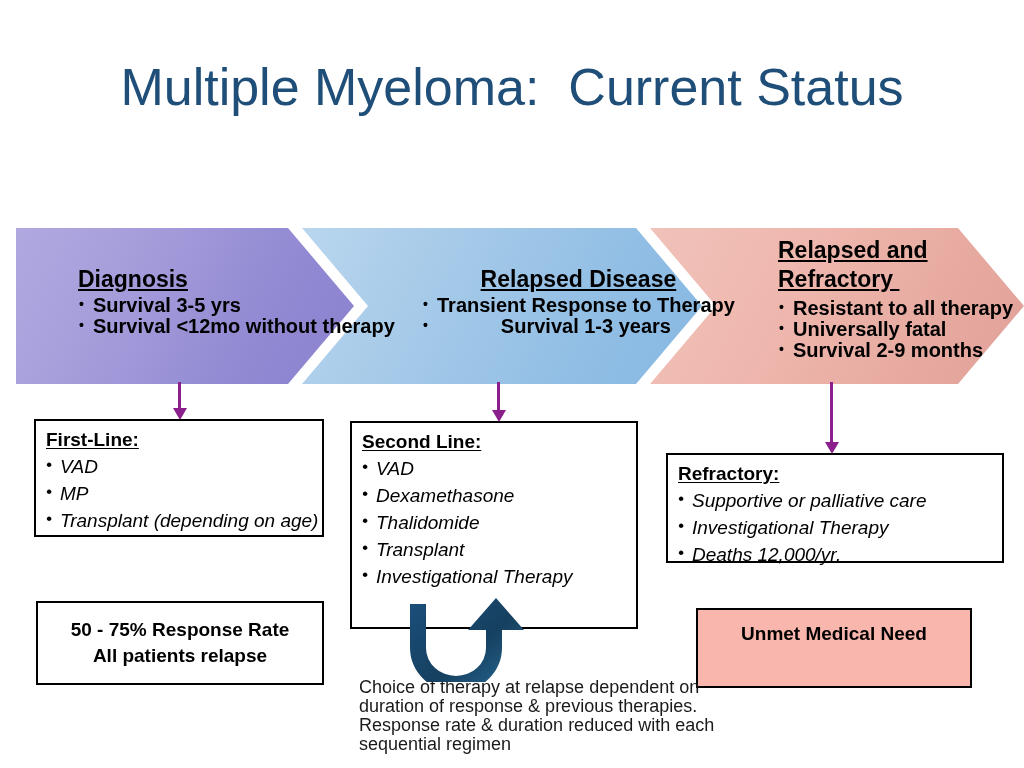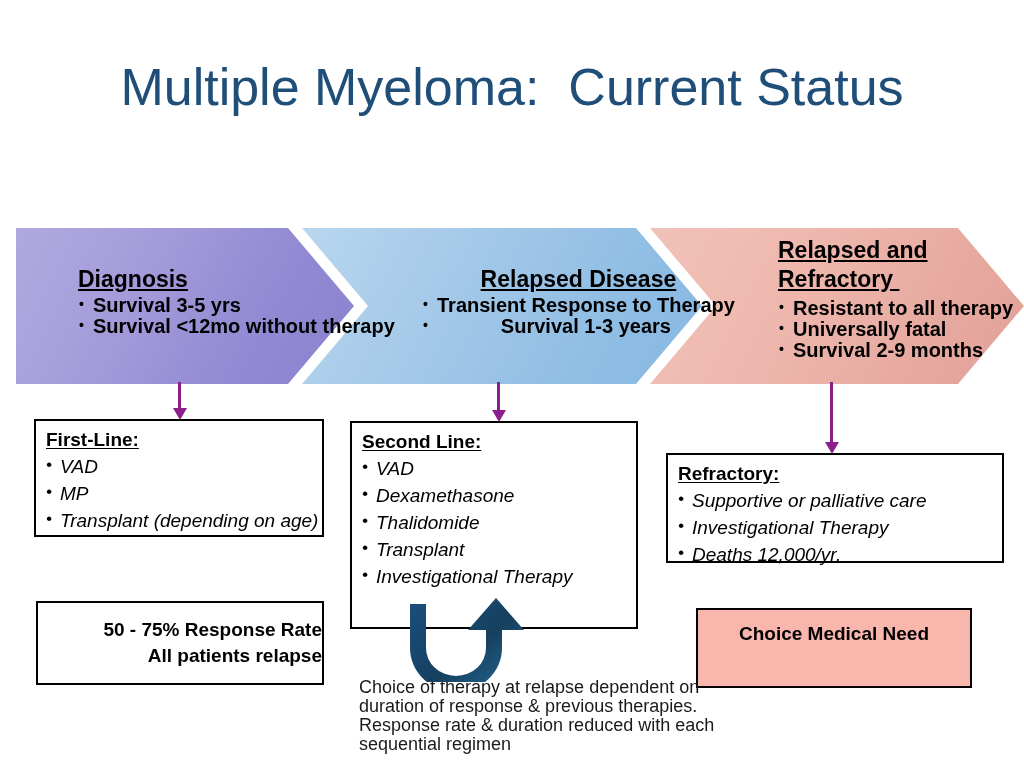--- a/index.html
+++ b/index.html
@@ -179,21 +179,21 @@
   #box-refractory { left: 666px; top: 453px; width: 338px; height: 110px; }
 
   
   #box-response {
     left: 36px;
     top: 601px;
     width: 288px;
     height: 84px;
     display: flex;
     flex-direction: column;
-    align-items: flex-end;
+    align-items: center;
     justify-content: center;
   }
   #box-response .resp-line {
     font-weight: bold;
     font-size: 19px;
     line-height: 26px;
     white-space: pre;
     text-align: center;
   }
 
@@ -329,21 +329,21 @@
     </ul>
   </div>
 </div>
 
 <div class="box" id="box-response">
   <div class="resp-line">50 - 75% Response Rate</div>
   <div class="resp-line">All patients relapse</div>
 </div>
 
 <div class="box" id="box-unmet">
-  <div class="unmet-label">Choice Medical Need</div>
+  <div class="unmet-label">Unmet Medical Need</div>
 </div>
 
 <div id="recycle-arrow">
   <svg width="140" height="96" viewBox="0 0 140 96" xmlns="http://www.w3.org/2000/svg">
     <defs>
       <linearGradient id="recGrad" x1="0" y1="0" x2="1" y2="1">
         <stop offset="0%" stop-color="#1b4f7d"></stop>
         <stop offset="55%" stop-color="#16405f"></stop>
         <stop offset="100%" stop-color="#2a6f9e"></stop>
       </linearGradient>

